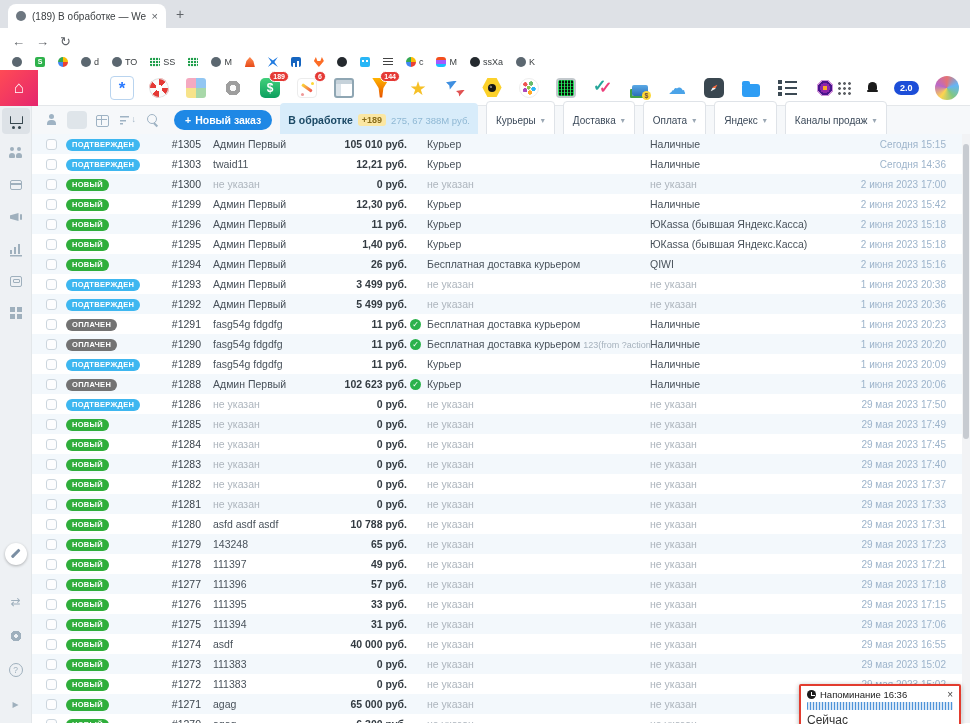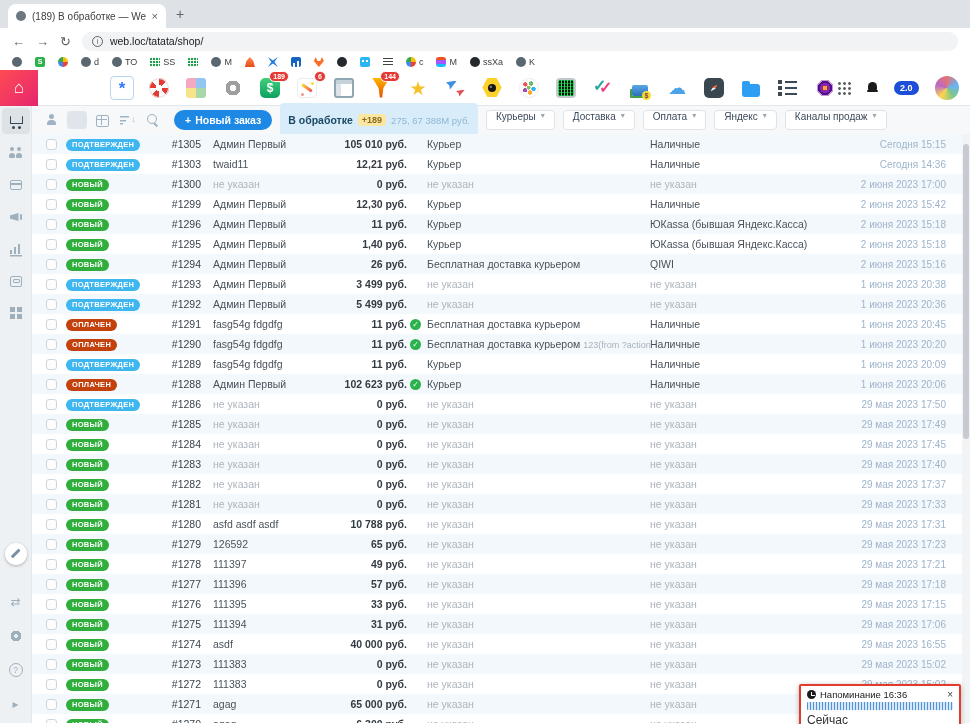--- a/index.html
+++ b/index.html
@@ -114,33 +114,33 @@
   .fi-grid::after{content:"";position:absolute;left:4px;top:4px;width:11px;height:10px;background:linear-gradient(currentColor,currentColor) 50% 0/1.2px 100% no-repeat,linear-gradient(currentColor,currentColor) 0 50%/100% 1.2px no-repeat;}
   .fi-sort{background-image:linear-gradient(currentColor,currentColor),linear-gradient(currentColor,currentColor),linear-gradient(currentColor,currentColor);background-size:9px 1.5px,6px 1.5px,3px 1.5px;background-position:3px 5px,3px 8.5px,3px 12px;background-repeat:no-repeat;}
   .fi-sort::after{content:"\2193";position:absolute;right:1px;top:3px;font-size:9px;}
   .fi-search::before{content:"";position:absolute;left:5px;top:3px;width:8px;height:8px;border:1.5px solid currentColor;border-radius:50%;}
   .fi-search::after{content:"";position:absolute;left:12px;top:11px;width:5px;height:1.5px;background:currentColor;transform:rotate(45deg);transform-origin:left center;}
   .btn-new{background:#1e88e5;color:#fff;border:none;border-radius:12px;height:20px;padding:0 11px;font-size:10.5px;font-weight:bold;display:flex;align-items:center;gap:4px;margin-left:4px;font-family:inherit;}
   .pill-processing{background:#d8ecfa;border-radius:4px;height:35px;display:flex;align-items:center;gap:5px;padding:0 8px;font-size:10.5px;cursor:default;}
   .pp-label{color:#1b4965;font-weight:bold;}
   .pp-badge{background:#fbe7a3;color:#8a6d1a;border-radius:3px;font-size:9px;font-weight:bold;padding:1px 4px;}
   .pp-info{color:#8fb8d4;font-size:9.5px;}
-  .drop-btn{background:#fff;border:1px solid #dfe3e8;border-radius:4px;height:20px;padding:0 9px;font-size:10px;color:#3c4a5a;display:flex;gap:5px;font-family:inherit;}
+  .drop-btn{background:#fff;border:1px solid #dfe3e8;border-radius:4px;height:20px;padding:18px 9px;font-size:10px;color:#3c4a5a;display:flex;align-items:center;gap:5px;font-family:inherit;}
   .caret{font-size:8px;color:#9aa7b3;}
 
   
   .table{flex:1;overflow:hidden;background:#fff;}
   .row{height:20px;display:flex;align-items:center;font-size:10.5px;color:#49525b;}
   .row.tint{background:#f3f8fc;}
   .cb{width:11px;height:11px;border:1px solid #ccd6de;border-radius:3px;background:#fdfdfe;margin-left:14px;flex:none;}
   .c-badge{width:102px;padding-left:9px;flex:none;}
   .st{display:inline-block;border-radius:8px;color:#fff;font-size:7.5px;font-weight:bold;padding:2px 6px;letter-spacing:.3px;line-height:1;}
   .st-confirmed{background:#3eb7f0;}
   .st-new{background:#2fae3b;}
-  .st-paid{background:#c2410c;}
+  .st-paid{background:#737373;}
   .c-num{width:42px;text-align:right;flex:none;color:#3a434c;}
   .c-name{width:118px;padding-left:12px;flex:none;white-space:nowrap;overflow:hidden;}
   .c-amount{width:88px;text-align:right;flex:none;font-weight:bold;color:#333b42;}
   .c-paid{width:17px;flex:none;display:flex;justify-content:center;align-items:center;}
   .paid-ic{width:11px;height:11px;border-radius:50%;background:#2bb24c;color:#fff;font-size:8px;line-height:11px;text-align:center;}
   .c-delivery{flex:1;padding-left:3px;white-space:nowrap;overflow:hidden;min-width:0;}
   .note{color:#a6b2bd;font-size:9px;}
   .c-payment{width:172px;flex:none;white-space:nowrap;overflow:hidden;}
   .c-date{width:148px;flex:none;text-align:right;padding-right:24px;color:#9db4cb;font-size:10px;white-space:nowrap;}
   .muted{color:#adb5bd;font-weight:normal;}
@@ -165,24 +165,20 @@
     <span class="tab-fav"></span>
     <span class="tab-title">(189) В обработке — Web Loc</span>
     <span class="tab-close">×</span>
   </div>
   <span class="newtab">+</span>
 </div>
 <div class="navbar">
   <span class="nav-ic">←</span>
   <span class="nav-ic">→</span>
   <span class="nav-ic">↻</span>
-  <div class="urlbar">
-    <span class="info-ic">i</span>
-    <span>web.loc/tatata/shop/</span>
-  </div>
 </div>
 <div class="bookmarks">
     <span class="bm-item">
       <span class="bm-ic bm-globe"></span>
     </span>
     <span class="bm-item">
       <span class="bm-ic bm-s-green">S</span>
     </span>
     <span class="bm-item">
       <span class="bm-ic bm-sparkle"></span>
@@ -512,21 +508,21 @@
           <span class="cb"></span>
           <span class="c-badge"><span class="st st-paid">ОПЛАЧЕН</span></span>
           <span class="c-num">#1291</span>
           <span class="c-name">fasg54g fdgdfg</span>
           <span class="c-amount">11 руб.</span>
           <span class="c-paid">
             <span class="paid-ic">✓</span>
           </span>
           <span class="c-delivery">Бесплатная доставка курьером</span>
           <span class="c-payment">Наличные</span>
-          <span class="c-date">1 июня 2023 20:45</span>
+          <span class="c-date">1 июня 2023 20:23</span>
         </div>
         <div class="row tint">
           <span class="cb"></span>
           <span class="c-badge"><span class="st st-paid">ОПЛАЧЕН</span></span>
           <span class="c-num">#1290</span>
           <span class="c-name">fasg54g fdgdfg</span>
           <span class="c-amount">11 руб.</span>
           <span class="c-paid">
             <span class="paid-ic">✓</span>
           </span>
@@ -632,21 +628,21 @@
           <span class="c-amount">10 788 руб.</span>
           <span class="c-paid"></span>
           <span class="c-delivery muted">не указан</span>
           <span class="c-payment muted">не указан</span>
           <span class="c-date">29 мая 2023 17:31</span>
         </div>
         <div class="row tint">
           <span class="cb"></span>
           <span class="c-badge"><span class="st st-new">НОВЫЙ</span></span>
           <span class="c-num">#1279</span>
-          <span class="c-name">126592</span>
+          <span class="c-name">143248</span>
           <span class="c-amount">65 руб.</span>
           <span class="c-paid"></span>
           <span class="c-delivery muted">не указан</span>
           <span class="c-payment muted">не указан</span>
           <span class="c-date">29 мая 2023 17:23</span>
         </div>
         <div class="row">
           <span class="cb"></span>
           <span class="c-badge"><span class="st st-new">НОВЫЙ</span></span>
           <span class="c-num">#1278</span>

